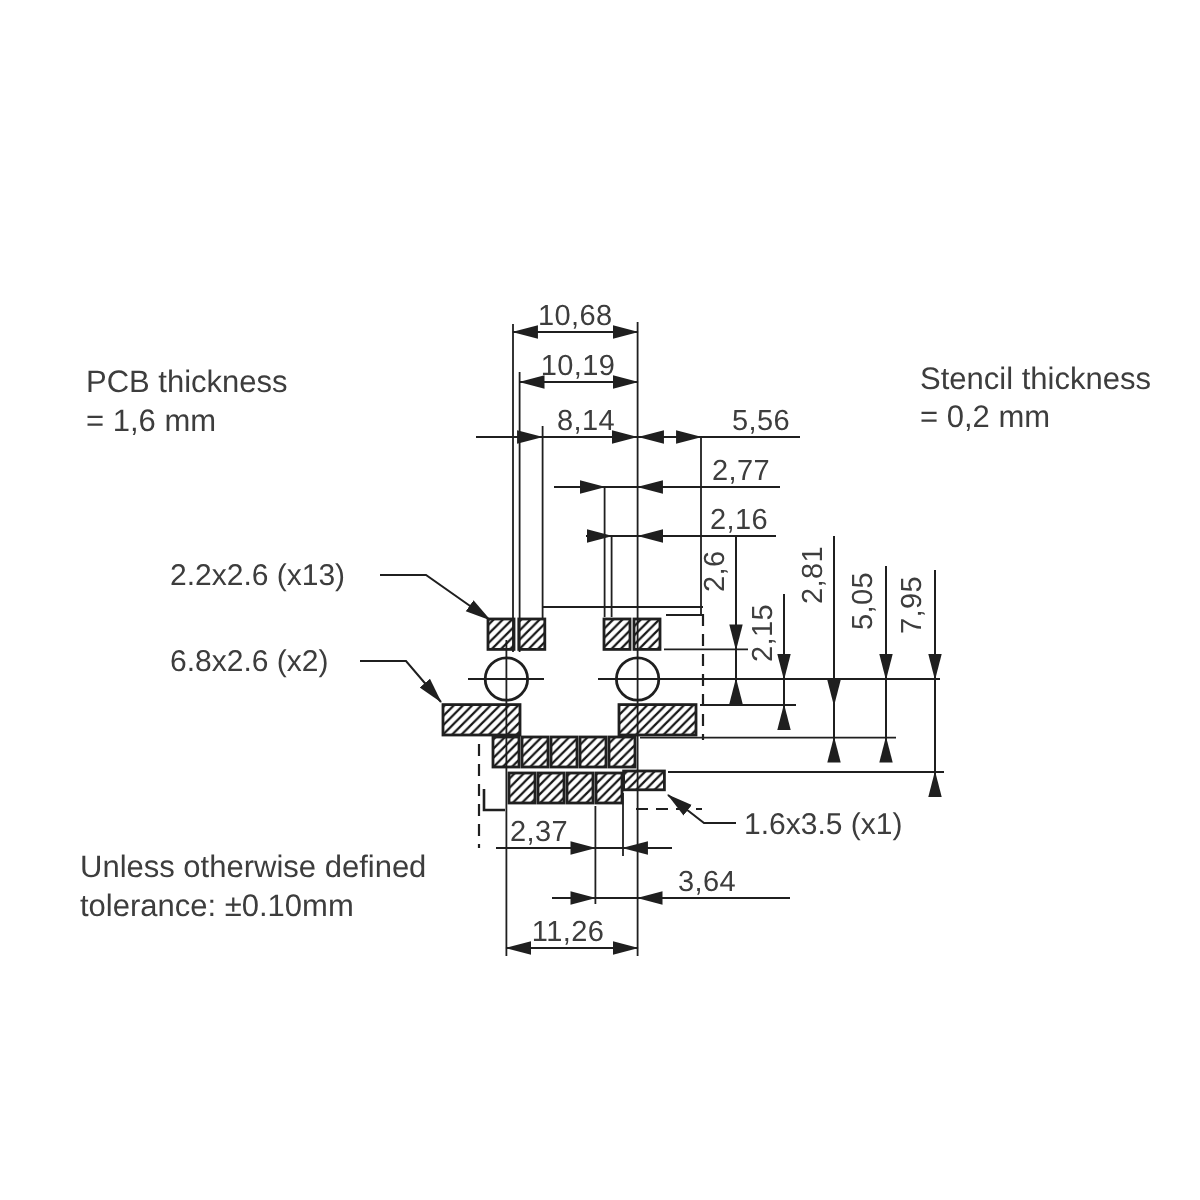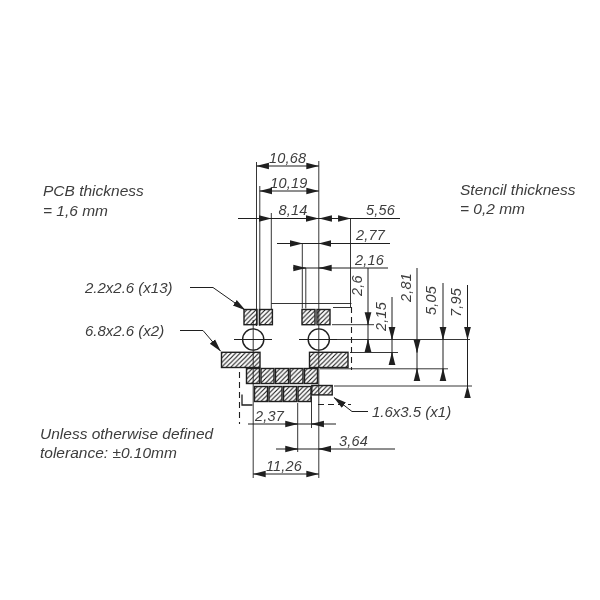--- a/index.html
+++ b/index.html
@@ -1,17 +1,17 @@
 <!DOCTYPE html>
 <html><head>
 <meta charset="utf-8">
 <style>
   html,body{margin:0;padding:0;background:#ffffff;}
   #canvas{position:relative;width:600px;height:600px;background:#ffffff;overflow:hidden;
-          font-family:"Liberation Sans", sans-serif;font-style:italic;}
+          font-family:"Liberation Sans", sans-serif;}
   svg text{fill:#3d3d3d;font-family:"Liberation Sans", sans-serif;}
   .dim{font-size:14.5px;letter-spacing:0.2px;}
   .note{font-size:15.5px;}
   .padlabel{font-size:15px;}
 </style>
 </head>
 <body>
 
 <div id="canvas">
 <svg width="600" height="600" viewBox="0 0 600 600">

